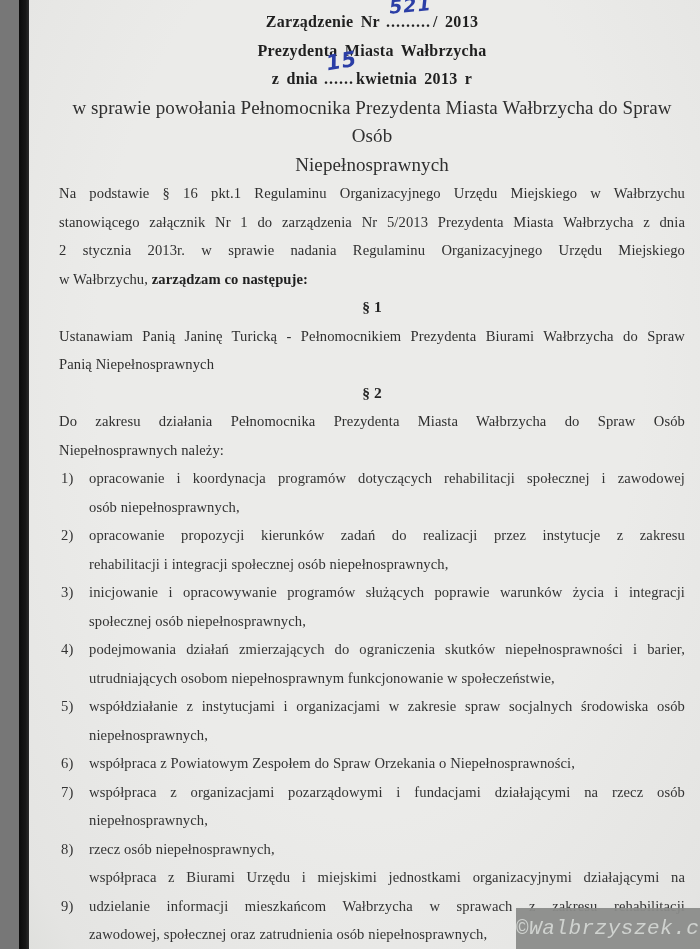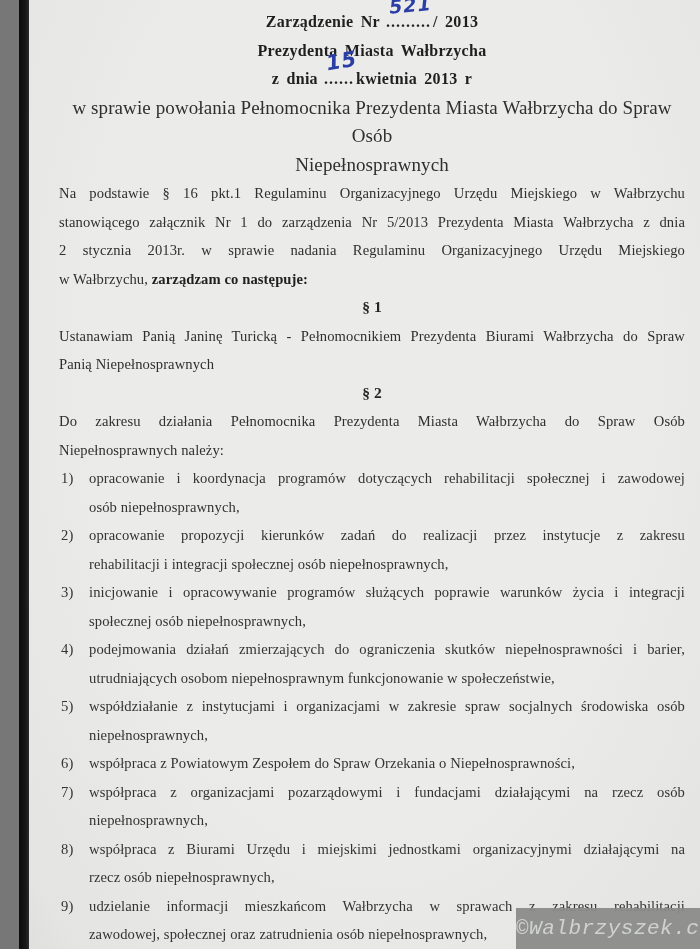--- a/index.html
+++ b/index.html
@@ -125,22 +125,22 @@
       <li>
         <span class="num">7)</span>
         <span class="itext">
           <span class="para-line stretch" style="display:block">współpraca z organizacjami pozarządowymi  i fundacjami działającymi na rzecz osób</span>
           <span class="para-line" style="display:block">niepełnosprawnych,</span>
         </span>
       </li>
       <li>
         <span class="num">8)</span>
         <span class="itext">
+          <span class="para-line" style="display:block">rzecz osób niepełnosprawnych,</span>
           <span class="para-line stretch" style="display:block">współpraca z Biurami Urzędu i miejskimi jednostkami organizacyjnymi działającymi na</span>
-          <span class="para-line" style="display:block">rzecz osób niepełnosprawnych,</span>
         </span>
       </li>
       <li>
         <span class="num">9)</span>
         <span class="itext">
           <span class="para-line stretch" style="display:block">udzielanie informacji  mieszkańcom Wałbrzycha w sprawach z zakresu rehabilitacji</span>
           <span class="para-line" style="display:block">zawodowej, społecznej oraz zatrudnienia osób niepełnosprawnych,</span>
         </span>
       </li>
       <li>

